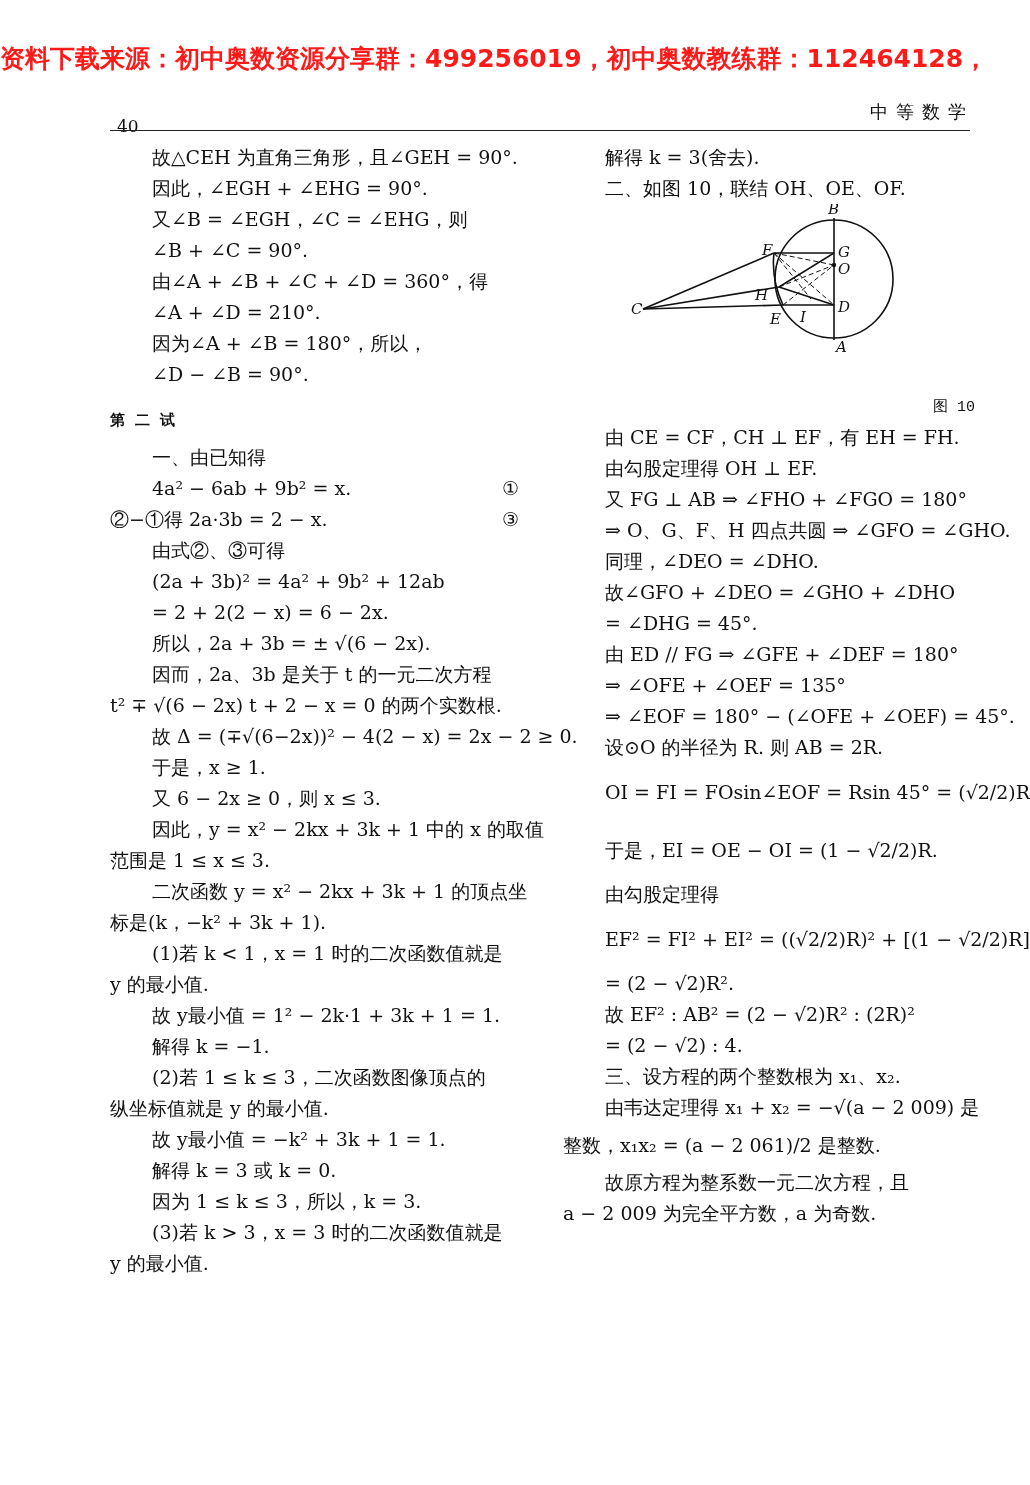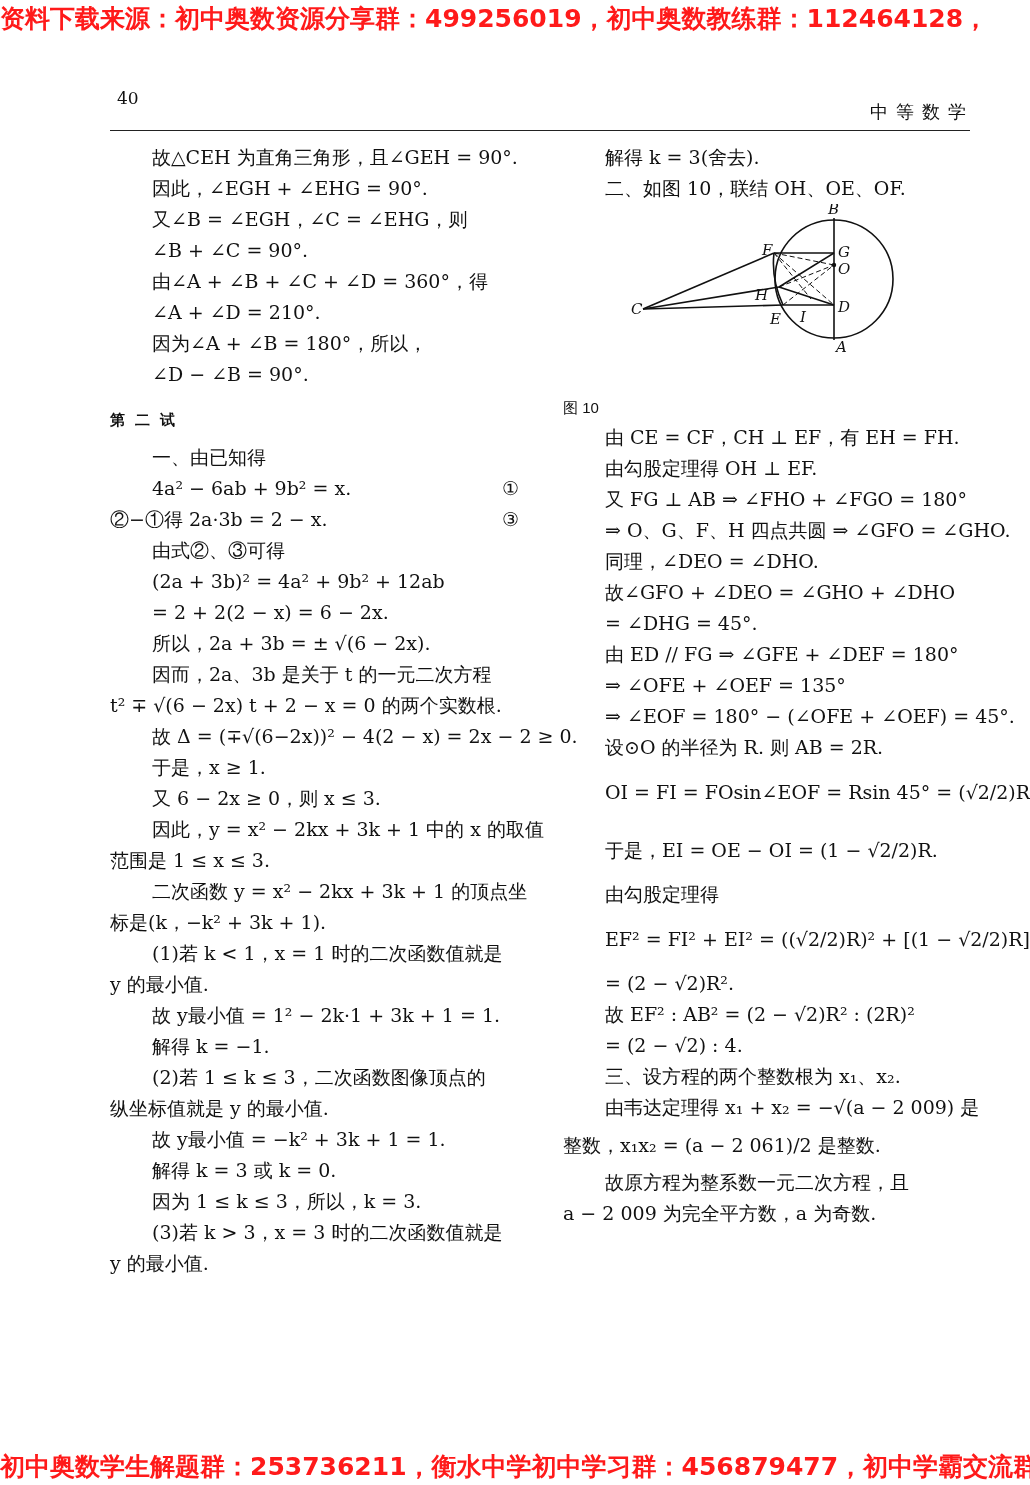--- a/index.html
+++ b/index.html
@@ -1,36 +1,36 @@
 <!DOCTYPE html>
 <html><head>
 <meta charset="utf-8">
 <style>
   html, body { margin:0; padding:0; background:#fff; }
   body { width:1030px; height:1485px; position:relative; overflow:hidden;
          font-family:"DejaVu Serif","Liberation Serif",serif; color:#111; }
   .wm { position:absolute; left:0; font-family:"DejaVu Sans","Liberation Sans",sans-serif;
-        font-weight:bold; color:#ff1a1a; font-size:25px; white-space:nowrap; letter-spacing:0px; }
+        font-weight:bold; color:#ff1a1a; font-size:25px; white-space:nowrap; letter-spacing:0px;margin-top:40px; }
   .wm-top { top:2px; }
   .wm-bot { top:1450px; }
-  .page-no { position:absolute; left:117px; top:88px; font-size:17px; }
+  .page-no { position:absolute; left:117px; top:116px; font-size:17px; }
   .journal { position:absolute; left:870px; top:100px; font-size:18px; letter-spacing:8px; }
   .rule { position:absolute; left:110px; top:130px; width:860px; border-top:1.5px solid #222; }
   .col { position:absolute; font-size:19px; line-height:31px; }
   .col-left { left:110px; top:142px; width:415px; }
   .col-right { left:563px; top:142px; width:412px; }
   .ln { white-space:nowrap; height:31px; position:relative; }
   .in { padding-left:42px; }
   .ni { padding-left:0; }
   .eqn { position:absolute; right:6px; top:0; }
   .sec-title { text-align:left; font-weight:bold; font-size:15px; letter-spacing:10px; height:44px; line-height:44px; margin:8px 0 0 0; }
   .tall { height:44px; line-height:44px; }
   .taller { height:58px; line-height:58px; }
   .fig { position:relative; height:190px; margin-left:60px; }
-  .fig-cap { text-align:left; font-size:15px; height:28px; line-height:28px; font-family:Liberation Sans, sans-serif; }
+  .fig-cap { text-align:right; font-size:15px; height:28px; line-height:28px; font-family:Liberation Mono, monospace; }
 </style>
 </head>
 <body>
 
 <div class="wm wm-top">资料下载来源：初中奥数资源分享群：499256019，初中奥数教练群：112464128，</div>
 
 <div class="page-no">40</div>
 <div class="journal">中等数学</div>
 <div class="rule"></div>
 

